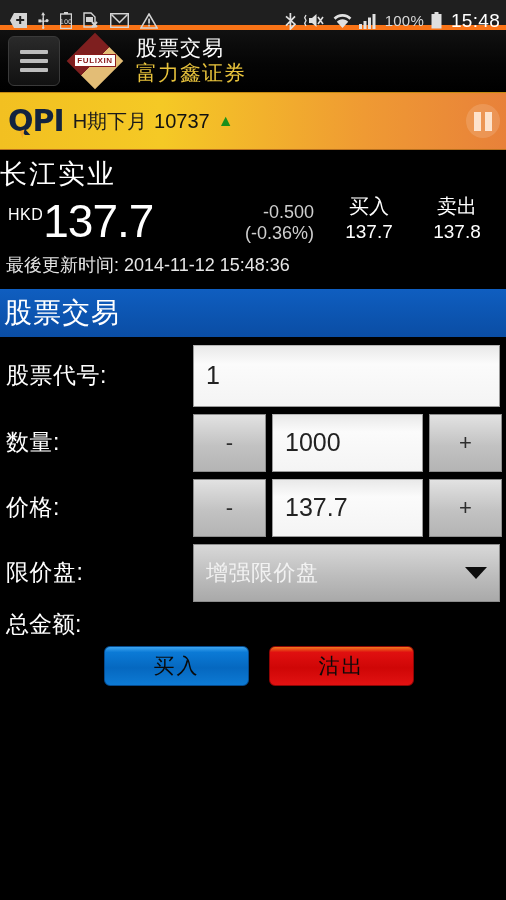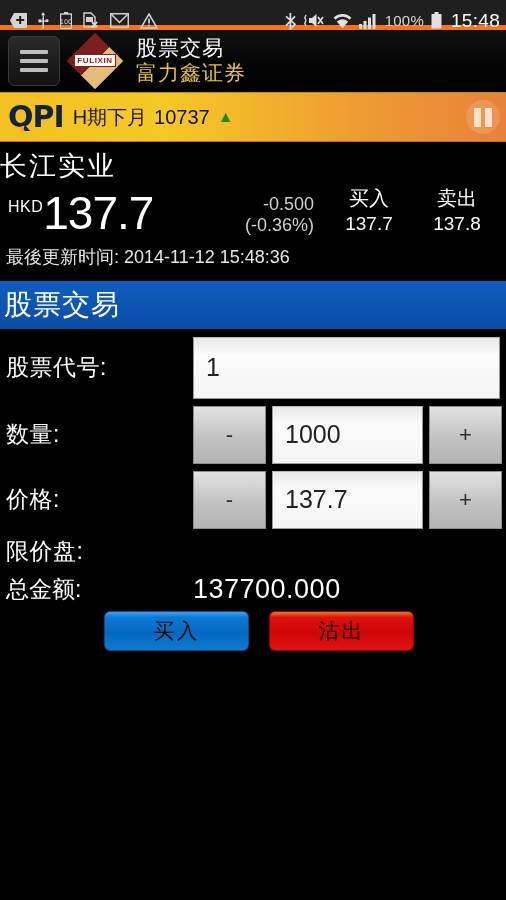--- a/index.html
+++ b/index.html
@@ -56,21 +56,21 @@
     display:block; font-size:8px; font-weight:bold; letter-spacing:.6px;
     color:#8a1b1b; font-family:"Liberation Sans",sans-serif; line-height:9px;
   }
 
   .titles{ margin-left:10px; line-height:1.08; }
   .title-main{ font-size:21px; color:#fff; letter-spacing:1px; }
   .title-sub{ font-size:21px; color:#e8c33c; letter-spacing:1px; margin-top:2px; }
 
   
   .ticker{
-    height:50px; width:100%;
+    height:58px; width:100%;
     background:linear-gradient(to right,#f2c021 0%,#f5c925 32%,#ef9a33 72%,#e8813a 100%);
     display:flex; align-items:center; padding:0 6px 0 8px;
     border-top:1px solid #c58a12; border-bottom:1px solid #b8701f;
     position:relative;
   }
   .qpi{ display:flex; align-items:baseline; flex:none; position:relative; }
   .qpi .q{
     font-size:30px; font-weight:bold; color:#13233f; letter-spacing:-1px;
     font-family:"DejaVu Sans",sans-serif; line-height:30px;
   }
@@ -317,25 +317,30 @@
     <div class="flabel">价格:</div>
     <div class="fctrl">
       <div class="stepbtn">-</div>
       <div class="txtfield f-num">137.7</div>
       <div class="stepbtn">+</div>
     </div>
   </div>
 
   <div class="frow">
     <div class="flabel">限价盘:</div>
+    <div class="fctrl">
+      <div class="dropdown">
+        <span class="dd-text">增强限价盘</span>
+        <span class="dd-caret"></span>
+      </div>
+    </div>
   </div>
 
   <div class="total-row">
     <div class="total-lbl">总金额:</div>
-    <div class="total-val">137700.000</div>
   </div>
 
   <div class="actions">
     <div class="btn btn-buy">买入</div>
     <div class="btn btn-sell">沽出</div>
   </div>
 
 </div>
 
 </body></html>

